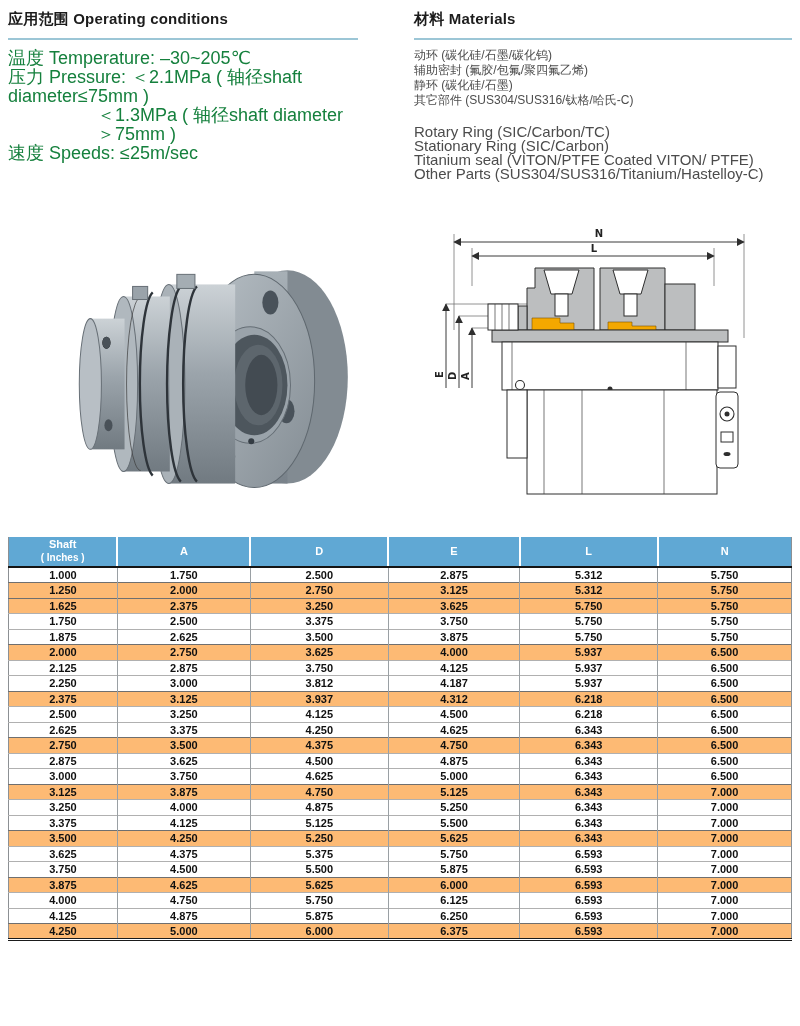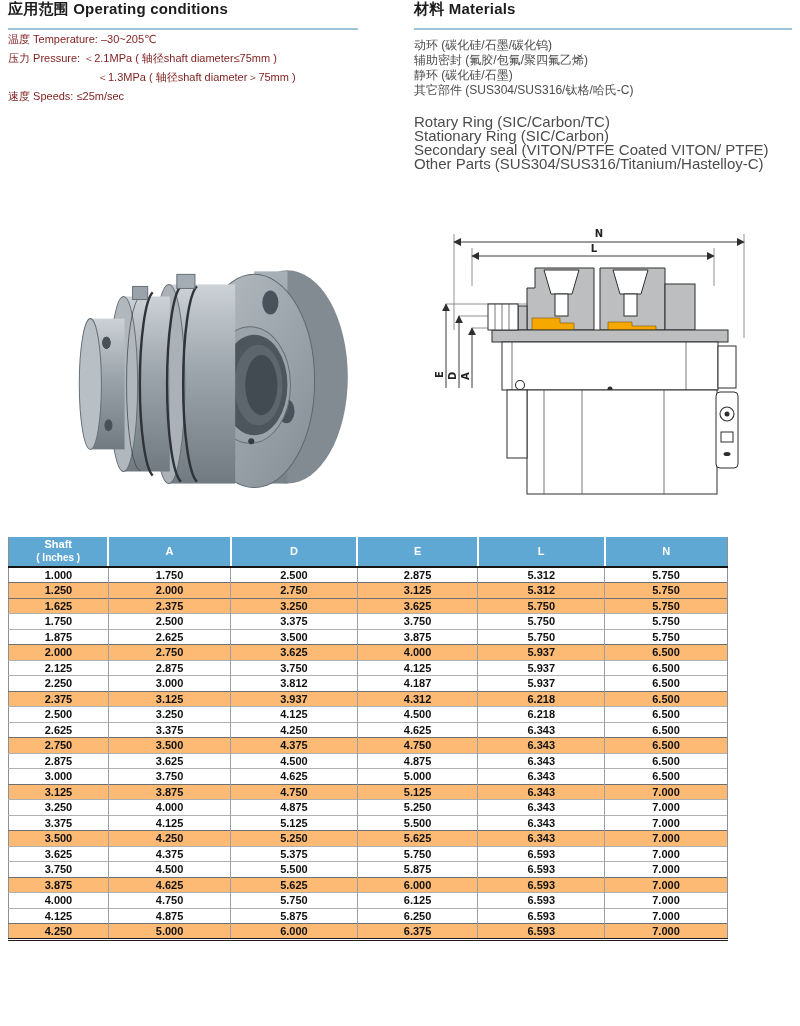--- a/index.html
+++ b/index.html
@@ -1,48 +1,48 @@
 <!DOCTYPE html>
 <html><head>
 <meta charset="utf-8">
 <style>
   * { margin:0; padding:0; box-sizing:border-box; }
   html,body { background:#ffffff; }
   body { font-family:"Liberation Sans","DejaVu Sans",sans-serif; color:#444; }
   .page { position:relative; width:800px; height:1026px; background:#fff; overflow:hidden; }
 
   
-  .sec { position:absolute; top:0; }
+  .sec { position:absolute; top:10px; }
   .sec-left  { left:8px;  width:350px; }
   .sec-right { left:414px; width:378px; }
   .sec-title { font-size:15px; font-weight:bold; color:#1c1c1c; letter-spacing:0.2px; }
   .sec-rule  { height:2px; background:#9cc6d6; margin-top:9px; }
 
-  .op-lines { font-size:11px; color:#7f1d1d; line-height:19px; }
+  .op-lines { margin-top:9px; font-size:18px; color:#15803d; line-height:19px; }
   .op-line.indent { padding-left:89px; }
 
   .mat-zh { margin-top:8px; font-size:12px; color:#4c4c4c; line-height:15px; }
   .mat-en { margin-top:17px; font-size:15px; color:#4c4c4c; line-height:14px; }
 
   
   .fig { position:absolute; }
   .fig-photo   { left:28px;  top:244px; width:352px; height:282px; }
   .fig-drawing { left:432px; top:226px; width:345px; height:294px; }
   svg text { font-family:"DejaVu Sans","Liberation Sans",sans-serif; }
   .dim-line { stroke:#3a3a3a; stroke-width:1; }
   .ext-line { stroke:#6d6d6d; stroke-width:0.75; }
   .dim-txt  { font-size:10px; font-weight:bold; fill:#222; }
   .dw-out   { stroke:#2e2e2e; stroke-width:1.1; fill:none; }
   .dw-thin  { stroke:#3c3c3c; stroke-width:0.7; fill:none; }
   .dw-gray  { fill:#bcbebf; stroke:#2e2e2e; stroke-width:1; }
   .dw-white { fill:#ffffff; stroke:#2e2e2e; stroke-width:1; }
   .dw-orange{ fill:#f4a800; stroke:#7a5200; stroke-width:0.6; }
 
   
-  .tbl-wrap { position:absolute; left:8px; top:537px; width:720px; }
+  .tbl-wrap { position:absolute; left:8px; top:537px; width:784px; }
   table.spec { width:100%; border-collapse:collapse; table-layout:fixed;
                border-left:1px solid #8c9094; border-right:1px solid #8c9094;
                border-bottom:3px double #1b1b1b; }
   table.spec thead th {
       background:#60a8d4; color:#ffffff; font-size:11px; font-weight:bold;
       height:30px; text-align:center; vertical-align:middle; line-height:1.25;
       border-right:2px solid #ffffff; border-bottom:2.5px solid #141414; }
   table.spec thead th:last-child { border-right:none; }
   table.spec thead th .sub { font-size:10px; }
   table.spec td {
@@ -74,21 +74,21 @@
     <div class="sec-rule"></div>
     <div class="mat-zh">
       <div>动环 (碳化硅/石墨/碳化钨)</div>
       <div>辅助密封 (氟胶/包氟/聚四氟乙烯)</div>
       <div>静环 (碳化硅/石墨)</div>
       <div>其它部件 (SUS304/SUS316/钛格/哈氏-C)</div>
     </div>
     <div class="mat-en">
       <div>Rotary Ring (SIC/Carbon/TC)</div>
       <div>Stationary Ring (SIC/Carbon)</div>
-      <div>Secondary seal (VITON/PTFE Coated VITON/ PTFE)</div>
+      <div>Titanium seal (VITON/PTFE Coated VITON/ PTFE)</div>
       <div>Other Parts (SUS304/SUS316/Titanium/Hastelloy-C)</div>
     </div>
   </div>
 
   <div class="fig fig-photo">
     <svg viewBox="0 0 350 280" width="352" height="282">
       <defs>
         <linearGradient id="gBody" x1="0" y1="0" x2="0" y2="1">
           <stop offset="0" stop-color="#ccd2d6"></stop>
             <stop offset="0.45" stop-color="#9ba4ab"></stop>

